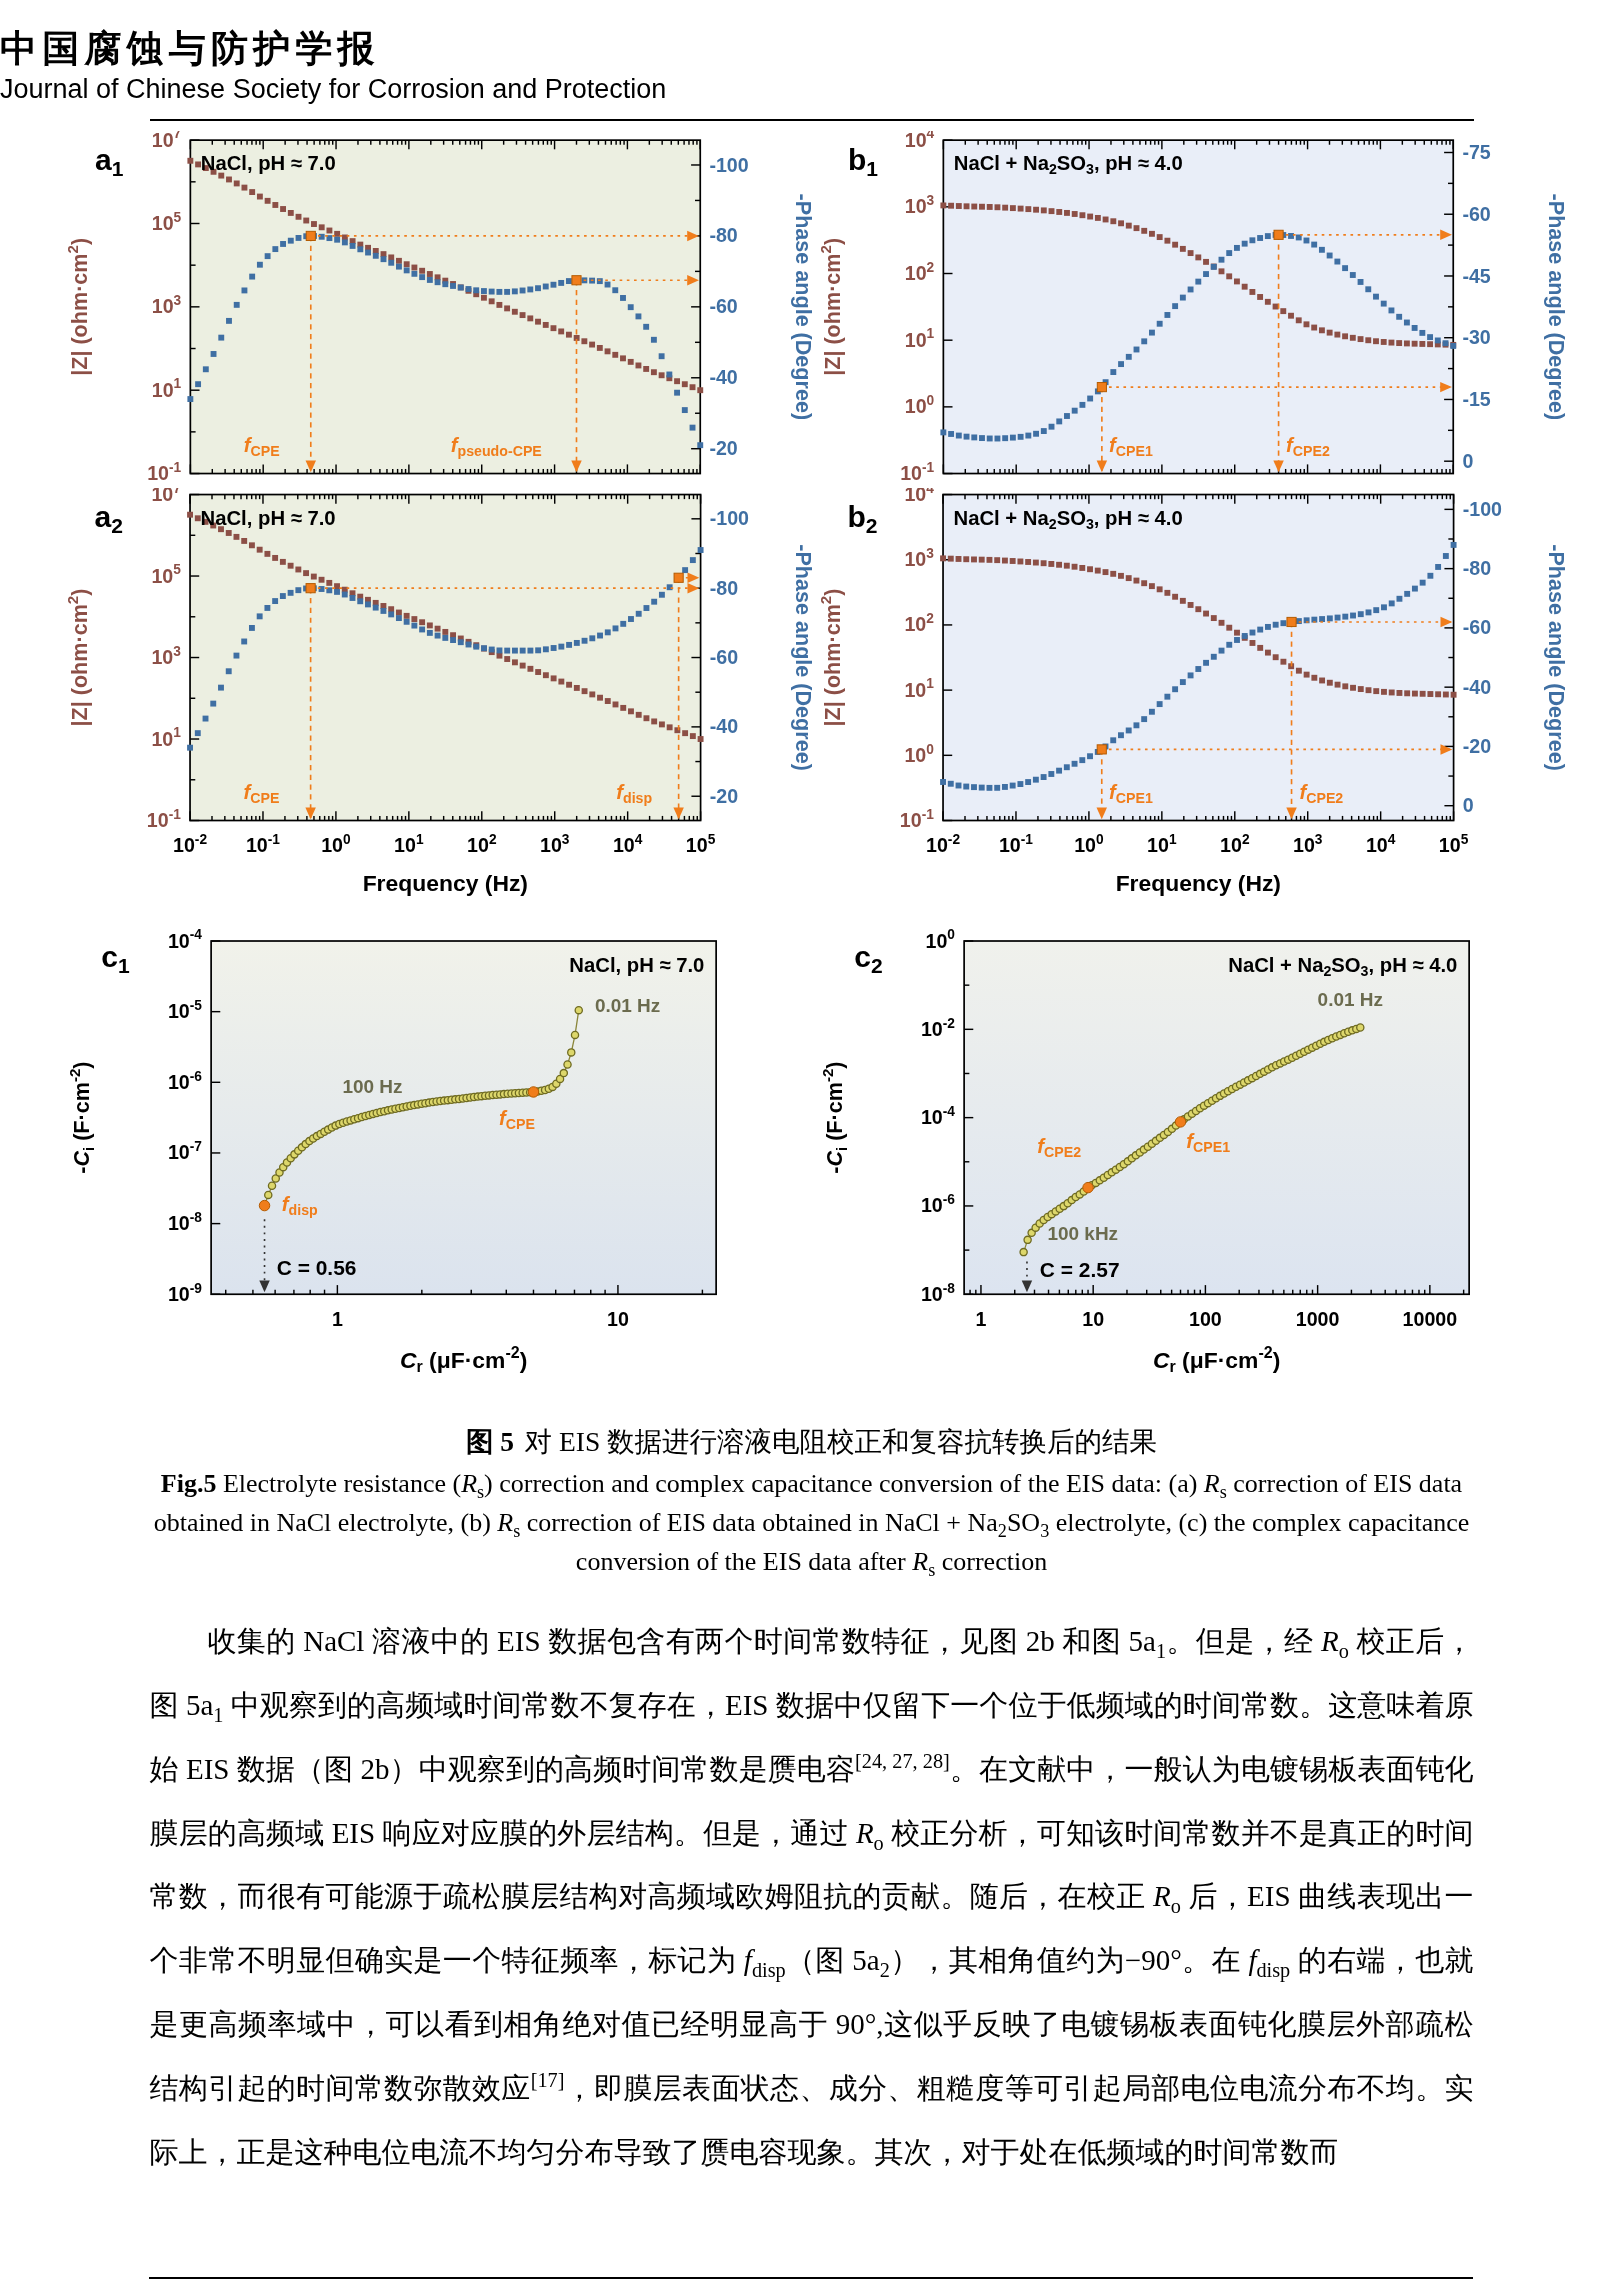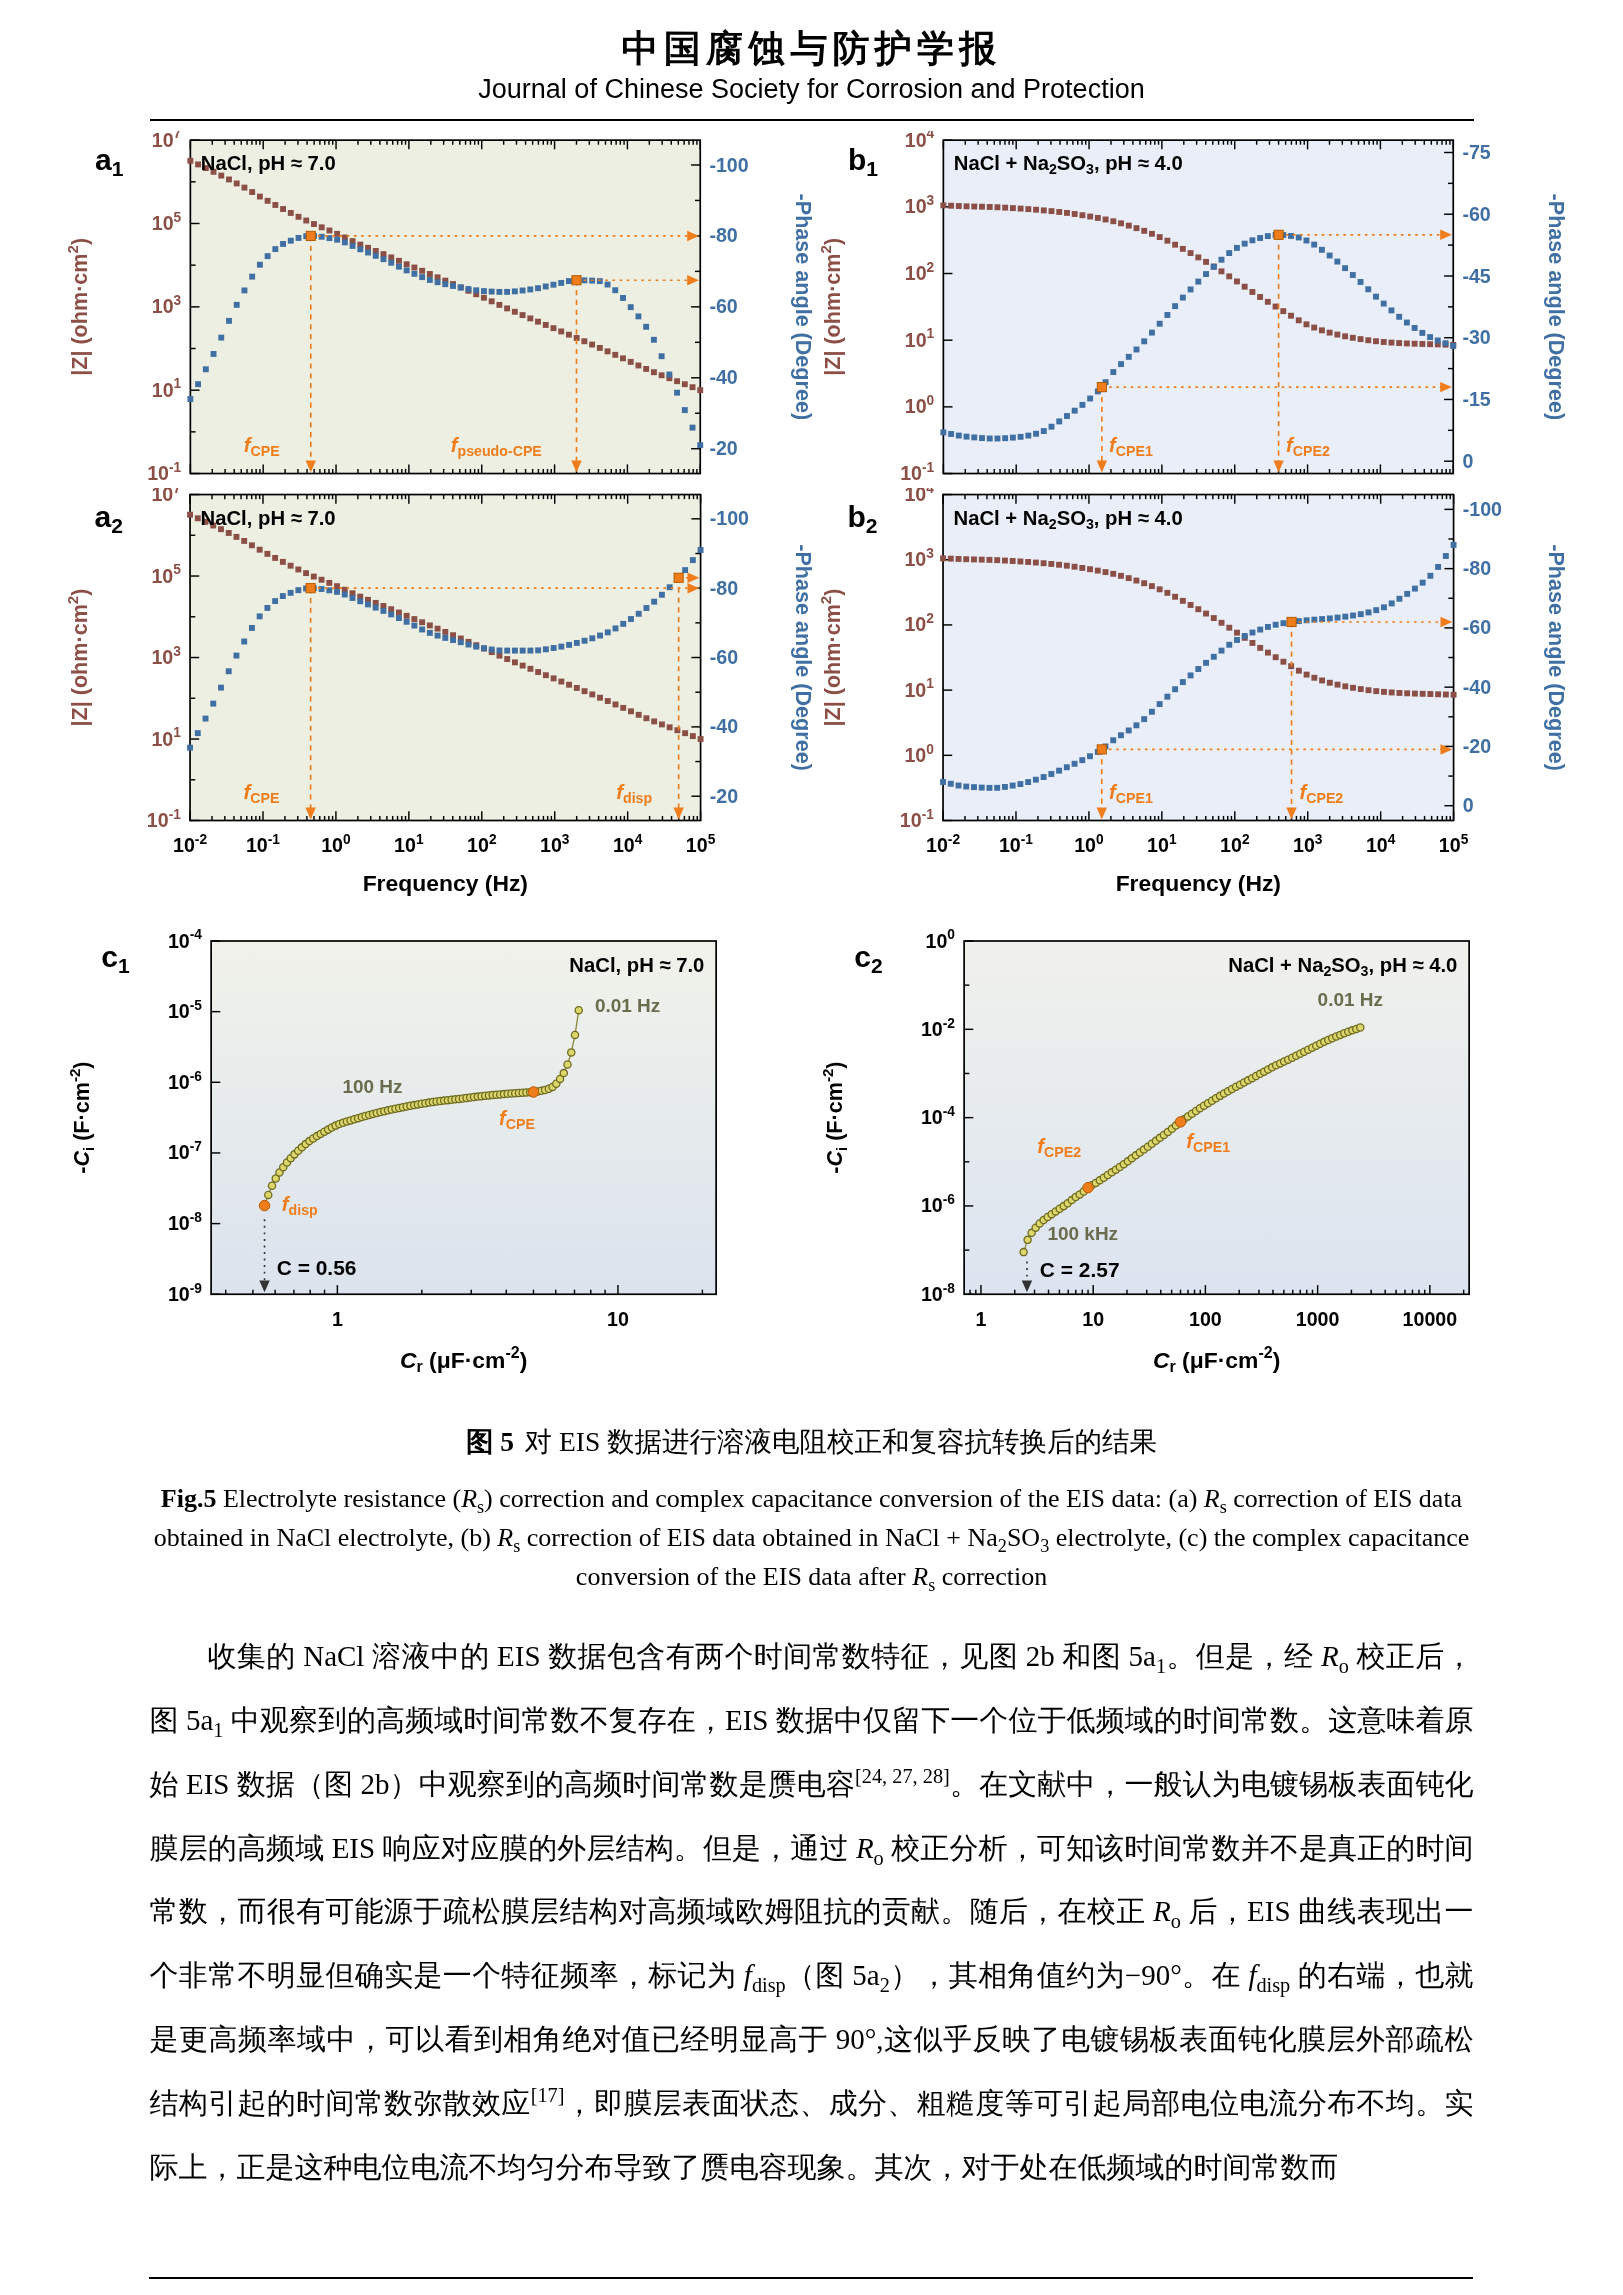--- a/index.html
+++ b/index.html
@@ -1,33 +1,33 @@
 <!DOCTYPE html>
 <html style="font-size:10.5px"><head>
 <meta charset="utf-8">
 <style>
   html,body{margin:0;padding:0;}
   body{
     width:1623px;height:2295px;background:#ffffff;position:relative;overflow:hidden;
     font-family:"Liberation Serif",serif;color:#000;
   }
-  .header{padding-top:23.6px;text-align:center;}
+  .header{padding-top:23.6px;}
   .title-zh{font-size:37px;font-weight:700;letter-spacing:5.2px;}
   .title-en{font-size:27px;margin-top:0;font-family:"Liberation Sans",sans-serif;}
   .header-rule{width:1324px;border:none;border-top:2.6px solid #000;margin:14.4px auto 0;}
   .figure-grid{
     width:1505px;margin:10.5px auto 0;display:grid;
     grid-template-columns:753px 753px;row-gap:3.9px;
   }
   .panel{position:relative;}
   .panel svg{display:block;}
   .caption{margin-top:29px;text-align:center;}
   .cap-zh{margin:0;font-size:27.5px;}
   .cap-zh b{margin-right:10.5px;margin-top:35px;}
-  .cap-en{margin:19px auto 0;width:1387px;font-size:26px;line-height:1.5;}
+  .cap-en{margin:4px auto 0;width:1387px;font-size:26px;line-height:1.5;}
   .cap-en b{margin-right:6.5px;}
   .body-text{
     width:1324px;margin:29px auto 0;font-size:29px;line-height:2.2;
     text-align:justify;text-indent:2em;
   }
   .bottom-rule{position:absolute;bottom:10.5px;left:149px;width:1324px;border:none;border-top:2.6px solid #000;}
   sub{font-size:70%;line-height:0;}
   sup{font-size:70%;line-height:0;}
   i{font-style:italic;}
 </style>

